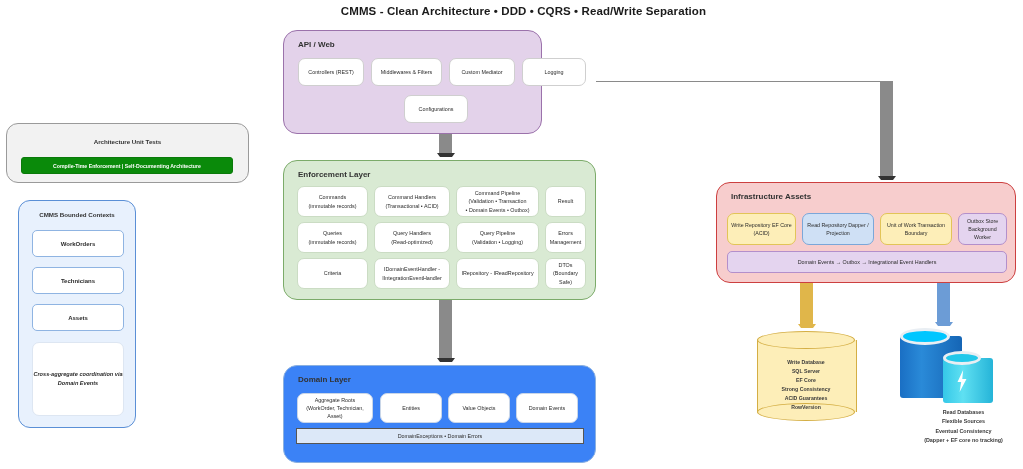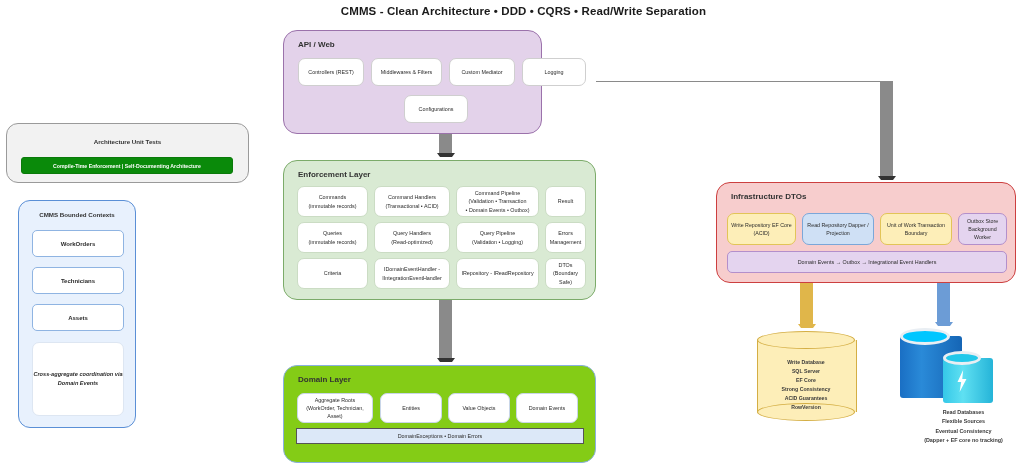--- a/index.html
+++ b/index.html
@@ -28,21 +28,21 @@
   .node span{display:block;}
   
   #api-layer{left:283px;top:30px;width:259px;height:104px;
     background:#e3d2ea;border:1.6px solid #9b72ab;}
   
   #app-layer{left:283px;top:160px;width:313px;height:140px;
     background:#d9ead3;border:1.6px solid #7cab6a;}
   #app-layer .node{border-color:#cbdcc4;}
   
   #domain-layer{left:283px;top:365px;width:313px;height:98px;
-    background:#84cc16;border:1.6px solid #8ab0e0;}
+    background:#3b82f6;border:1.6px solid #8ab0e0;}
   #domain-layer .node{border-color:#c9d6e8;}
   #domain-exceptions{
     position:absolute;left:12px;top:62px;width:288px;height:16px;
     box-sizing:border-box;background:#dce8f8;border:1.3px solid #555;
     display:flex;align-items:center;justify-content:center;
     font-size:5.4px;color:#2b2b2b;
   }
   
   #infra-layer{left:716px;top:182px;width:300px;height:101px;
     background:#f7cdcd;border:1.6px solid #cc3f3f;}
@@ -233,21 +233,21 @@
   </div>
   <div class="node" style="left:232px;top:27px;width:62px;height:30px;">
     <span>Domain Events</span>
   </div>
   <div id="domain-exceptions">
     <span>DomainExceptions • Domain Errors</span>
   </div>
 </div>
 
 <div class="abs layer" id="infra-layer">
-  <div class="layer-title">Infrastructure DTOs</div>
+  <div class="layer-title">Infrastructure Assets</div>
   <div class="infra-node n-yellow" style="left:10px;top:30px;width:69px;height:32px;">
     <div><span>Write Repository</span>
     <span>EF Core (ACID)</span></div>
   </div>
   <div class="infra-node n-blue" style="left:85px;top:30px;width:72px;height:32px;">
     <div><span>Read Repository</span>
     <span>Dapper / Projection</span></div>
   </div>
   <div class="infra-node n-yellow" style="left:163px;top:30px;width:72px;height:32px;">
     <div><span>Unit of Work</span>

